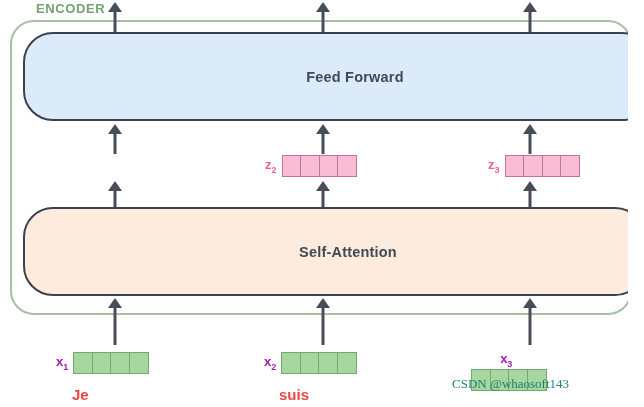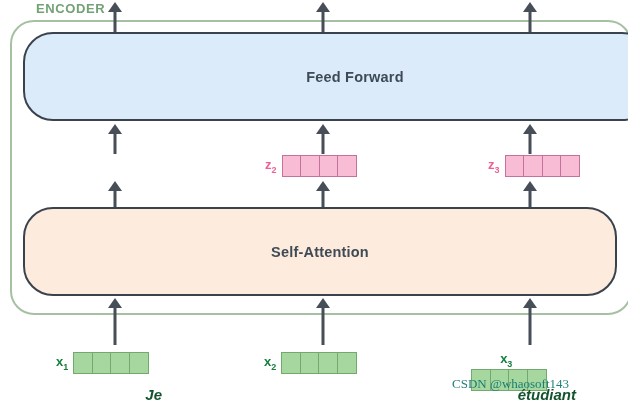--- a/index.html
+++ b/index.html
@@ -15,21 +15,21 @@
     position:absolute; left:10px; top:20px; width:618px; height:291px;
     border:2px solid #a6c1a2; border-radius:24px; background:transparent;
   }
   .block {
     position:absolute; left:23px; width:590px; height:85px;
     border:2.5px solid #3a424e; border-radius:30px;
     display:flex; align-items:center; justify-content:center;
     font-size:14.5px; font-weight:bold; color:#3f4a56; letter-spacing:0.2px;
   }
   .feed-forward   { top:32px;  background:#dcebf9;padding-left:35px; }
-  .self-attention { top:207px; background:#fdecdd; }
+  .self-attention { top:207px; background:#fdecdd;padding-left:28px; }
 
   .arrow { position:absolute; width:14px; }
   .arrow .stem {
     position:absolute; left:50%; transform:translateX(-50%);
     top:7px; bottom:0; width:3px; background:#474e57;
   }
   .arrow .head {
     position:absolute; left:50%; transform:translateX(-50%); top:0;
     width:0; height:0;
     border-left:7px solid transparent; border-right:7px solid transparent;
@@ -37,26 +37,26 @@
   }
 
   .vec { position:absolute; display:flex; align-items:center; }
   .vec-label { font-size:13px; font-weight:bold; margin-right:5px; line-height:1; }
   .vec-label sub { font-size:9px; }
   .cells { display:flex; }
   .cell { width:18px; height:20px; border:1.5px solid; }
   .cell + .cell { margin-left:-1.5px; }
   .vec.z .vec-label { color:#ee5f95; }
   .vec.z .cell { background:#f8bcd4; border-color:#c2729c; }
-  .vec.x .vec-label { color:#15803d; }
+  .vec.x .vec-label { color:#a21caf; }
   .vec.x .cell { background:#a6d79f; border-color:#74a871; }
 
   .word {
-    position:absolute; top:386px; width:90px; text-align:right;
-    font-size:15px; font-weight:bold; color:#14532d; z-index:1;font-style:italic;
+    position:absolute; top:386px; width:90px; text-align:left;
+    font-size:15px; font-weight:bold; color:#ef4444; z-index:1;
   }
   .watermark {
     position:absolute; left:452px; top:376px; font-size:13px;
     color:#0f766e; opacity:0.92; z-index:5; white-space:nowrap;font-family:Liberation Serif, serif;
   }
 </style>
 </head>
 <body>
 
 <div class="canvas">
@@ -165,17 +165,17 @@
     <span class="vec-label"><span>x</span><sub>3</sub></span>
     <div class="cells">
       <div class="cell"></div>
         <div class="cell"></div>
         <div class="cell"></div>
         <div class="cell"></div>
     </div>
   </div>
 
   <div class="word" style="left:72px;">Je</div>
-  <div class="word" style="left:486px;">étudiant</div>
+  <div class="word" style="left:279px;">suis</div>
 
   <div class="watermark">CSDN @whaosoft143</div>
 
 </div>
 
 </body></html>

